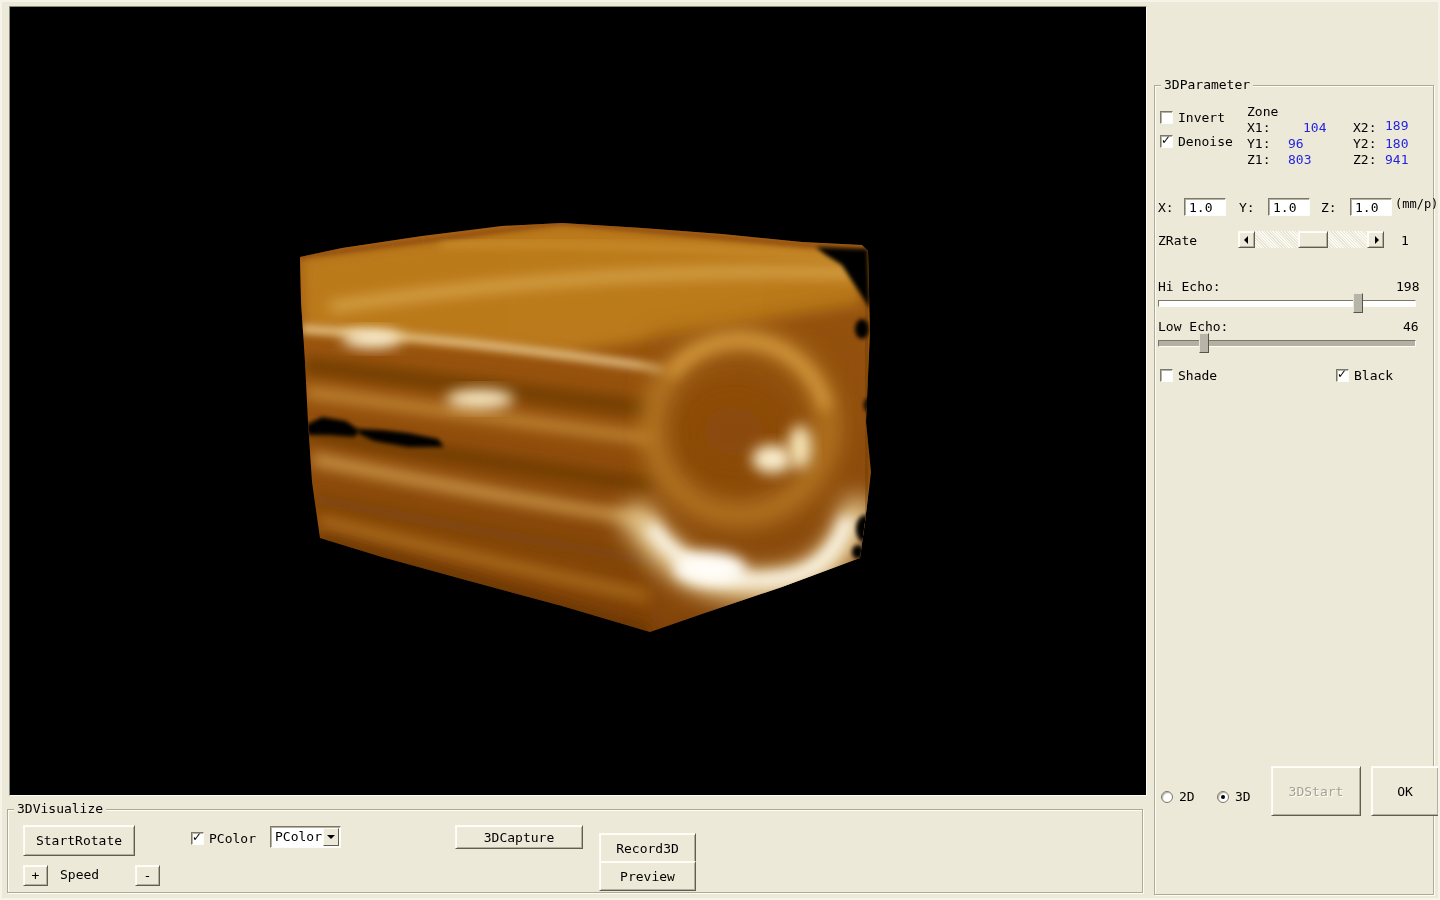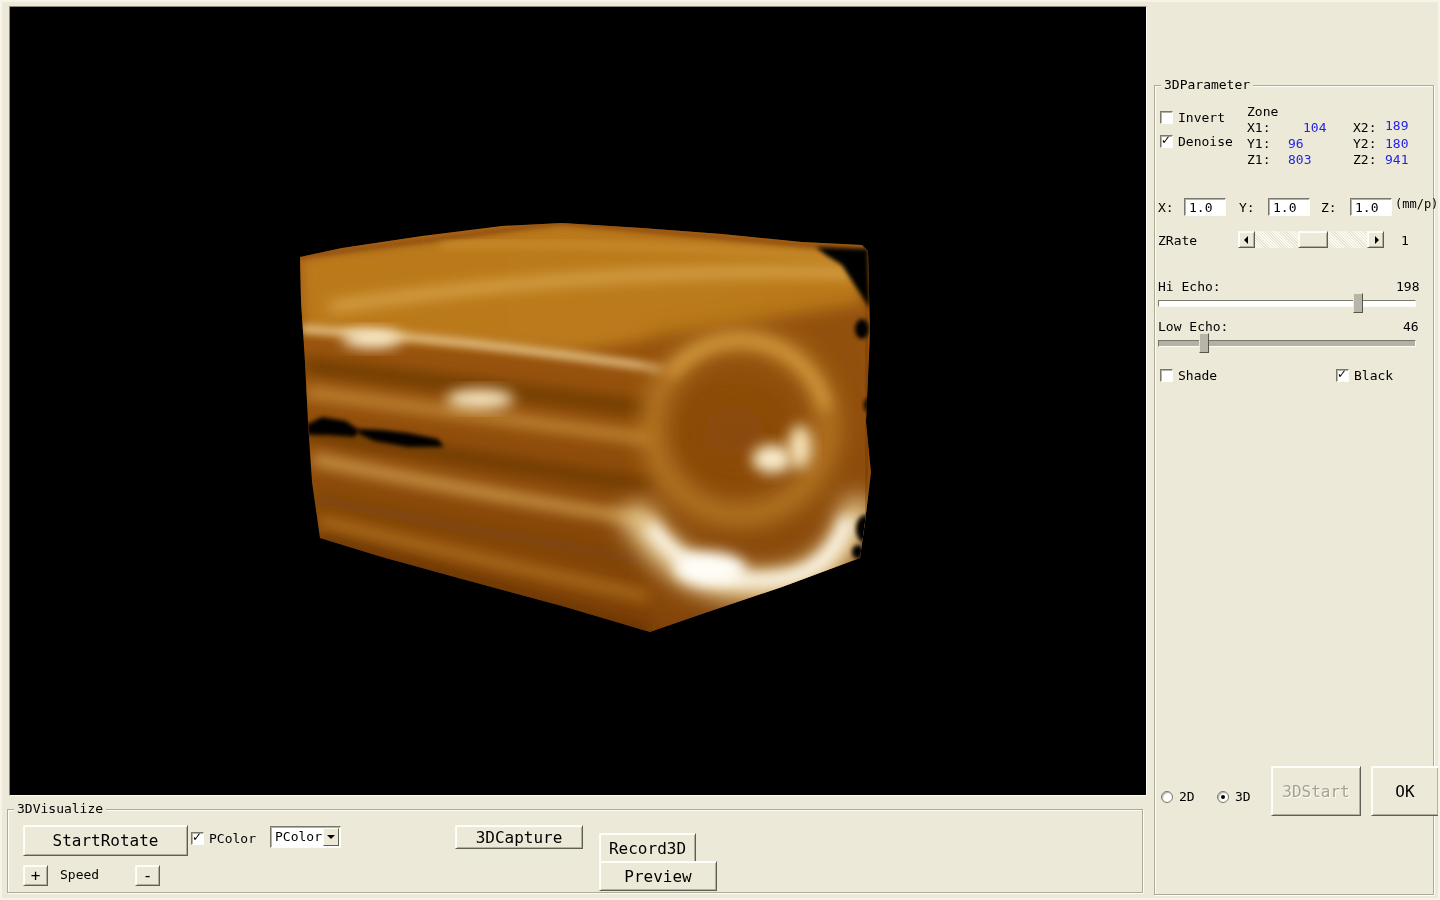--- a/index.html
+++ b/index.html
@@ -33,21 +33,21 @@
 
   .lbl { position:absolute; white-space:nowrap; }
   .val-blue { position:absolute; white-space:nowrap; color:var(--zone-val,#2424e0); }
 
   
   .btn {
     position:absolute; background:#ece9d8;
     border:1px solid; border-color:#fcfbf4 #5f5e52 #5f5e52 #fcfbf4;
     box-shadow:inset 1px 1px 0 #fffef8, inset -1px -1px 0 #b2afa0;
     display:flex; align-items:center; justify-content:center;
-    font-family:inherit; font-size:16px; color:#000; cursor:pointer;
+    font-family:inherit; font-size:13px; color:#000; cursor:pointer;
   }
   .btn.disabled { color:#a5a293; text-shadow:1px 1px 0 #fffef8; cursor:default; }
 
   .cb {
     position:absolute; width:13px; height:13px; background:#fff;
     border:1px solid; border-color:#7a7868 #fdfcf5 #fdfcf5 #7a7868;
     box-shadow:inset 1px 1px 0 #b5b2a3;
   }
   .cb.checked::after {
     content:"\2713"; position:absolute; left:0px; top:-2px;
@@ -258,32 +258,32 @@
   <span class="radio checked" style="left:62px; top:705px;"></span>
   <span class="lbl" style="left:80px; top:703px;">3D</span>
 
   <div class="btn disabled" style="left:116px; top:680px; width:90px; height:50px;">3DStart</div>
   <div class="btn" style="left:216px; top:680px; width:68px; height:50px;">OK</div>
 </div>
 
 <div class="group-box" style="left:5px; top:807px; width:1136px; height:84px;">
   <span class="group-label">3DVisualize</span>
 
-  <div class="btn" style="left:15px; top:15px; width:165px; height:31px;">StartRotate</div>
+  <div class="btn" style="left:15px; top:15px; width:112px; height:31px;">StartRotate</div>
 
   <div class="btn" style="left:15px; top:55px; width:25px; height:21px;">+</div>
   <span class="lbl" style="left:52px; top:57px;">Speed</span>
   <div class="btn" style="left:127px; top:55px; width:25px; height:21px;">-</div>
 
   <span class="cb checked" style="left:183px; top:22px;"></span>
   <span class="lbl" style="left:201px; top:21px;">PColor</span>
 
   <div class="combo" style="left:262px; top:16px;">
     <span class="combo-val">PColor</span>
     <span class="combo-btn">
         <span class="tri"></span>
       </span>
   </div>
 
   <div class="btn" style="left:447px; top:15px; width:128px; height:24px;">3DCapture</div>
   <div class="btn" style="left:591px; top:15px; width:97px; height:30px;margin-top:8px;">Record3D</div>
-  <div class="btn" style="left:591px; top:51px; width:118px; height:30px;">Preview</div>
+  <div class="btn" style="left:591px; top:51px; width:97px; height:30px;">Preview</div>
 </div>
 
 </body></html>

